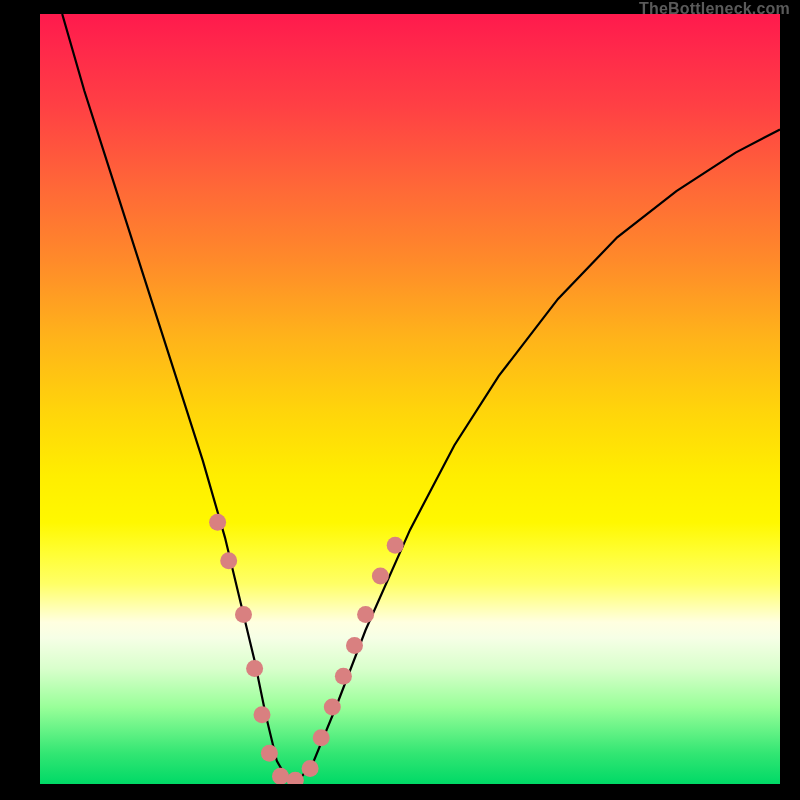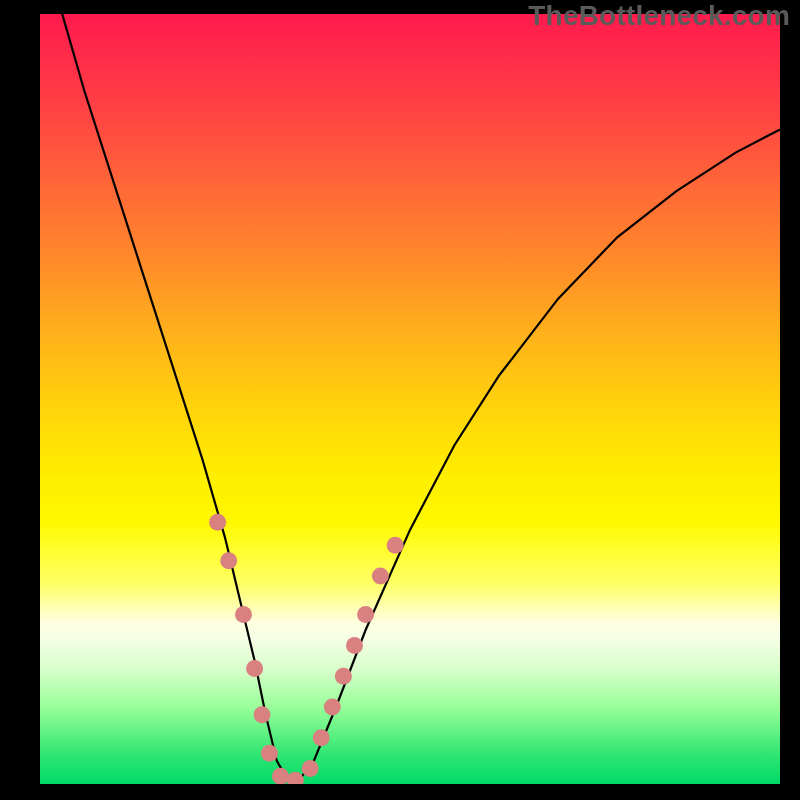--- a/index.html
+++ b/index.html
@@ -19,21 +19,21 @@
  #ffff66 74%,
  #ffffb0 77%,
  #ffffe0 79%,
  #f6ffe6 81%,
  #d9ffcc 85%,
  #99ff99 90%,
  #33e673 96%,
  #00d966 100%)}
 #curve{position:absolute;left:40px;top:14px;width:740px;height:770px;pointer-events:none}
 #dots{position:absolute;left:40px;top:14px;width:740px;height:770px;pointer-events:none}
-#watermark{position:absolute;top:0;right:10px;color:#5a5a5a;font-size:28px;font-weight:600;font-family:Arial,sans-serif;letter-spacing:.2px}
+#watermark{position:absolute;top:0;right:10px;color:#5a5a5a;font-size:16px;font-weight:600;font-family:Arial,sans-serif;letter-spacing:.2px}
 </style>
 </head>
 <body>
 
 <div id="wrap">
   <div id="plot-area"></div>
   <svg id="curve" viewBox="0 0 740 770" preserveAspectRatio="none">
     <path id="curve-path" d="M22.2 0.0 L44.4 77.0 L74.0 169.4 L103.6 261.8 L133.2 354.2 L162.8 446.6 L185.0 523.6 L199.8 585.2 L214.6 646.8 L225.7 700.7 L236.8 746.9 L247.9 766.1 L259.0 766.1 L273.8 746.9 L296.0 693.0 L325.6 616.0 L370.0 515.9 L414.4 431.2 L458.8 361.9 L518.0 284.9 L577.2 223.3 L636.4 177.1 L695.6 138.6 L740.0 115.5 " fill="none" stroke="#000" stroke-width="2.2"></path>
   </svg>
   <svg id="dots" viewBox="0 0 740 770" preserveAspectRatio="none">

